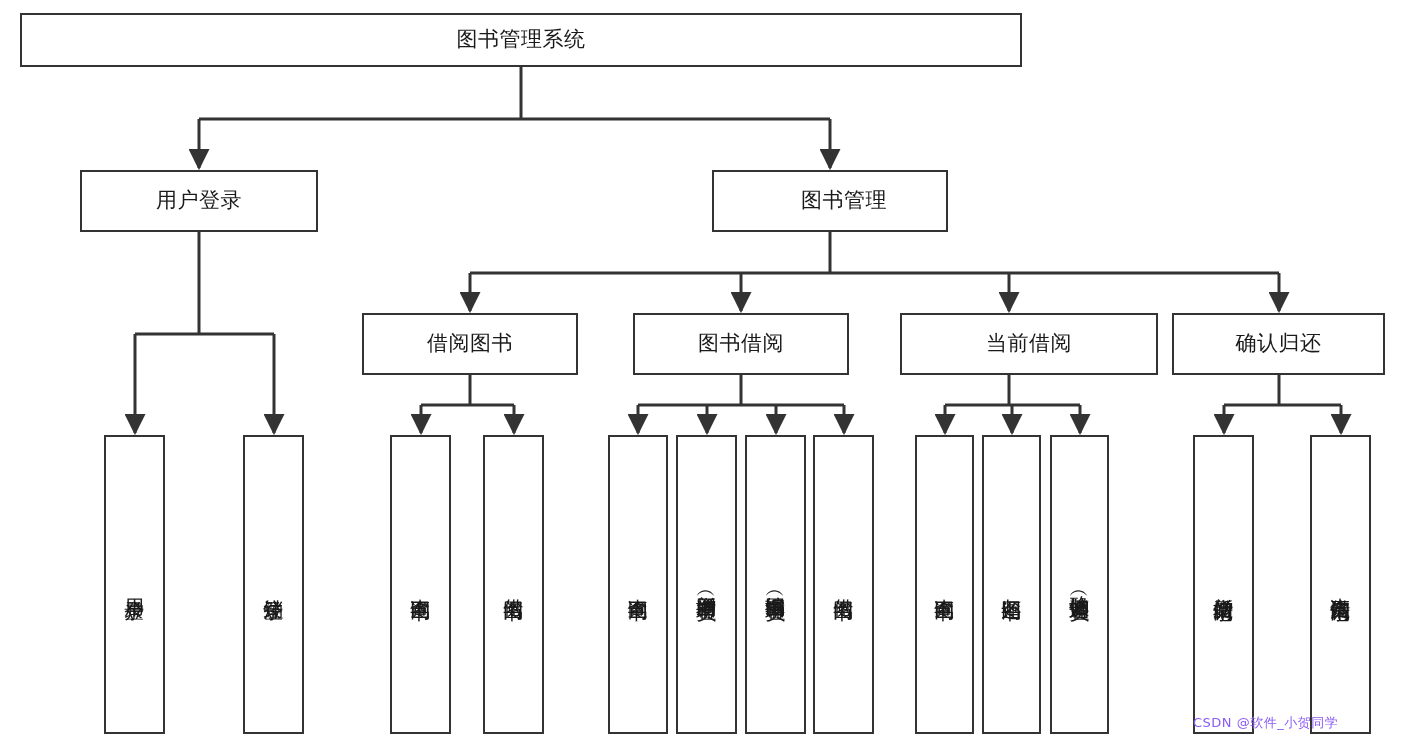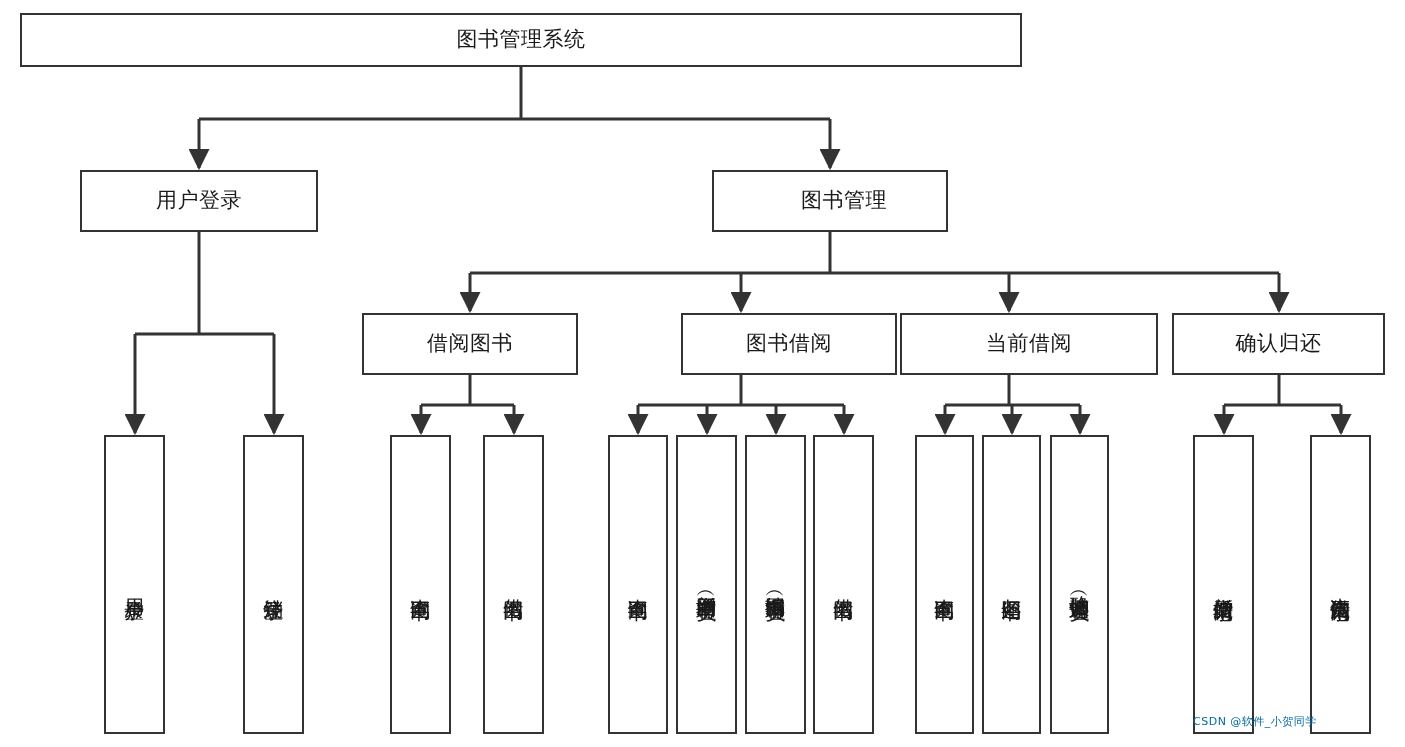--- a/index.html
+++ b/index.html
@@ -59,22 +59,22 @@
     font-size: 20px;
     line-height: 1.32;
     letter-spacing: 1px;
     white-space: normal;
     max-height: 100%;
   }
   .watermark {
     position: absolute;
     left: 1193px;
     top: 714px;
-    font-size: 11px;
-    color: #0369a1;
+    font-size: 13px;
+    color: #8b5cf6;
     white-space: nowrap;
     letter-spacing: 0.5px;
     pointer-events: none;
   }
 </style>
 </head>
 <body>
 
 <div id="diagram">
 
@@ -127,21 +127,21 @@
       </div>
       <div class="node level1" style="left: 80px; top: 170px; width: 238px; height: 62px;">
         <span class="node-label">用户登录</span>
       </div>
       <div class="node level1" style="left: 712px; top: 170px; width: 236px; height: 62px; padding-left: 28px;">
         <span class="node-label">图书管理</span>
       </div>
       <div class="node level2" style="left: 362px; top: 313px; width: 216px; height: 62px;">
         <span class="node-label">借阅图书</span>
       </div>
-      <div class="node level2" style="left: 633px; top: 313px; width: 216px; height: 62px; margin-left: 48px;">
+      <div class="node level2" style="left: 633px; top: 313px; width: 216px; height: 62px;">
         <span class="node-label">图书借阅</span>
       </div>
       <div class="node level2" style="left: 900px; top: 313px; width: 258px; height: 62px;">
         <span class="node-label">当前借阅</span>
       </div>
       <div class="node level2" style="left: 1172px; top: 313px; width: 213px; height: 62px;">
         <span class="node-label">确认归还</span>
       </div>
       <div class="node level3 leaf" style="left: 104px; top: 435px; width: 61px; height: 299px;">
         <span class="node-label">用户登录</span>

